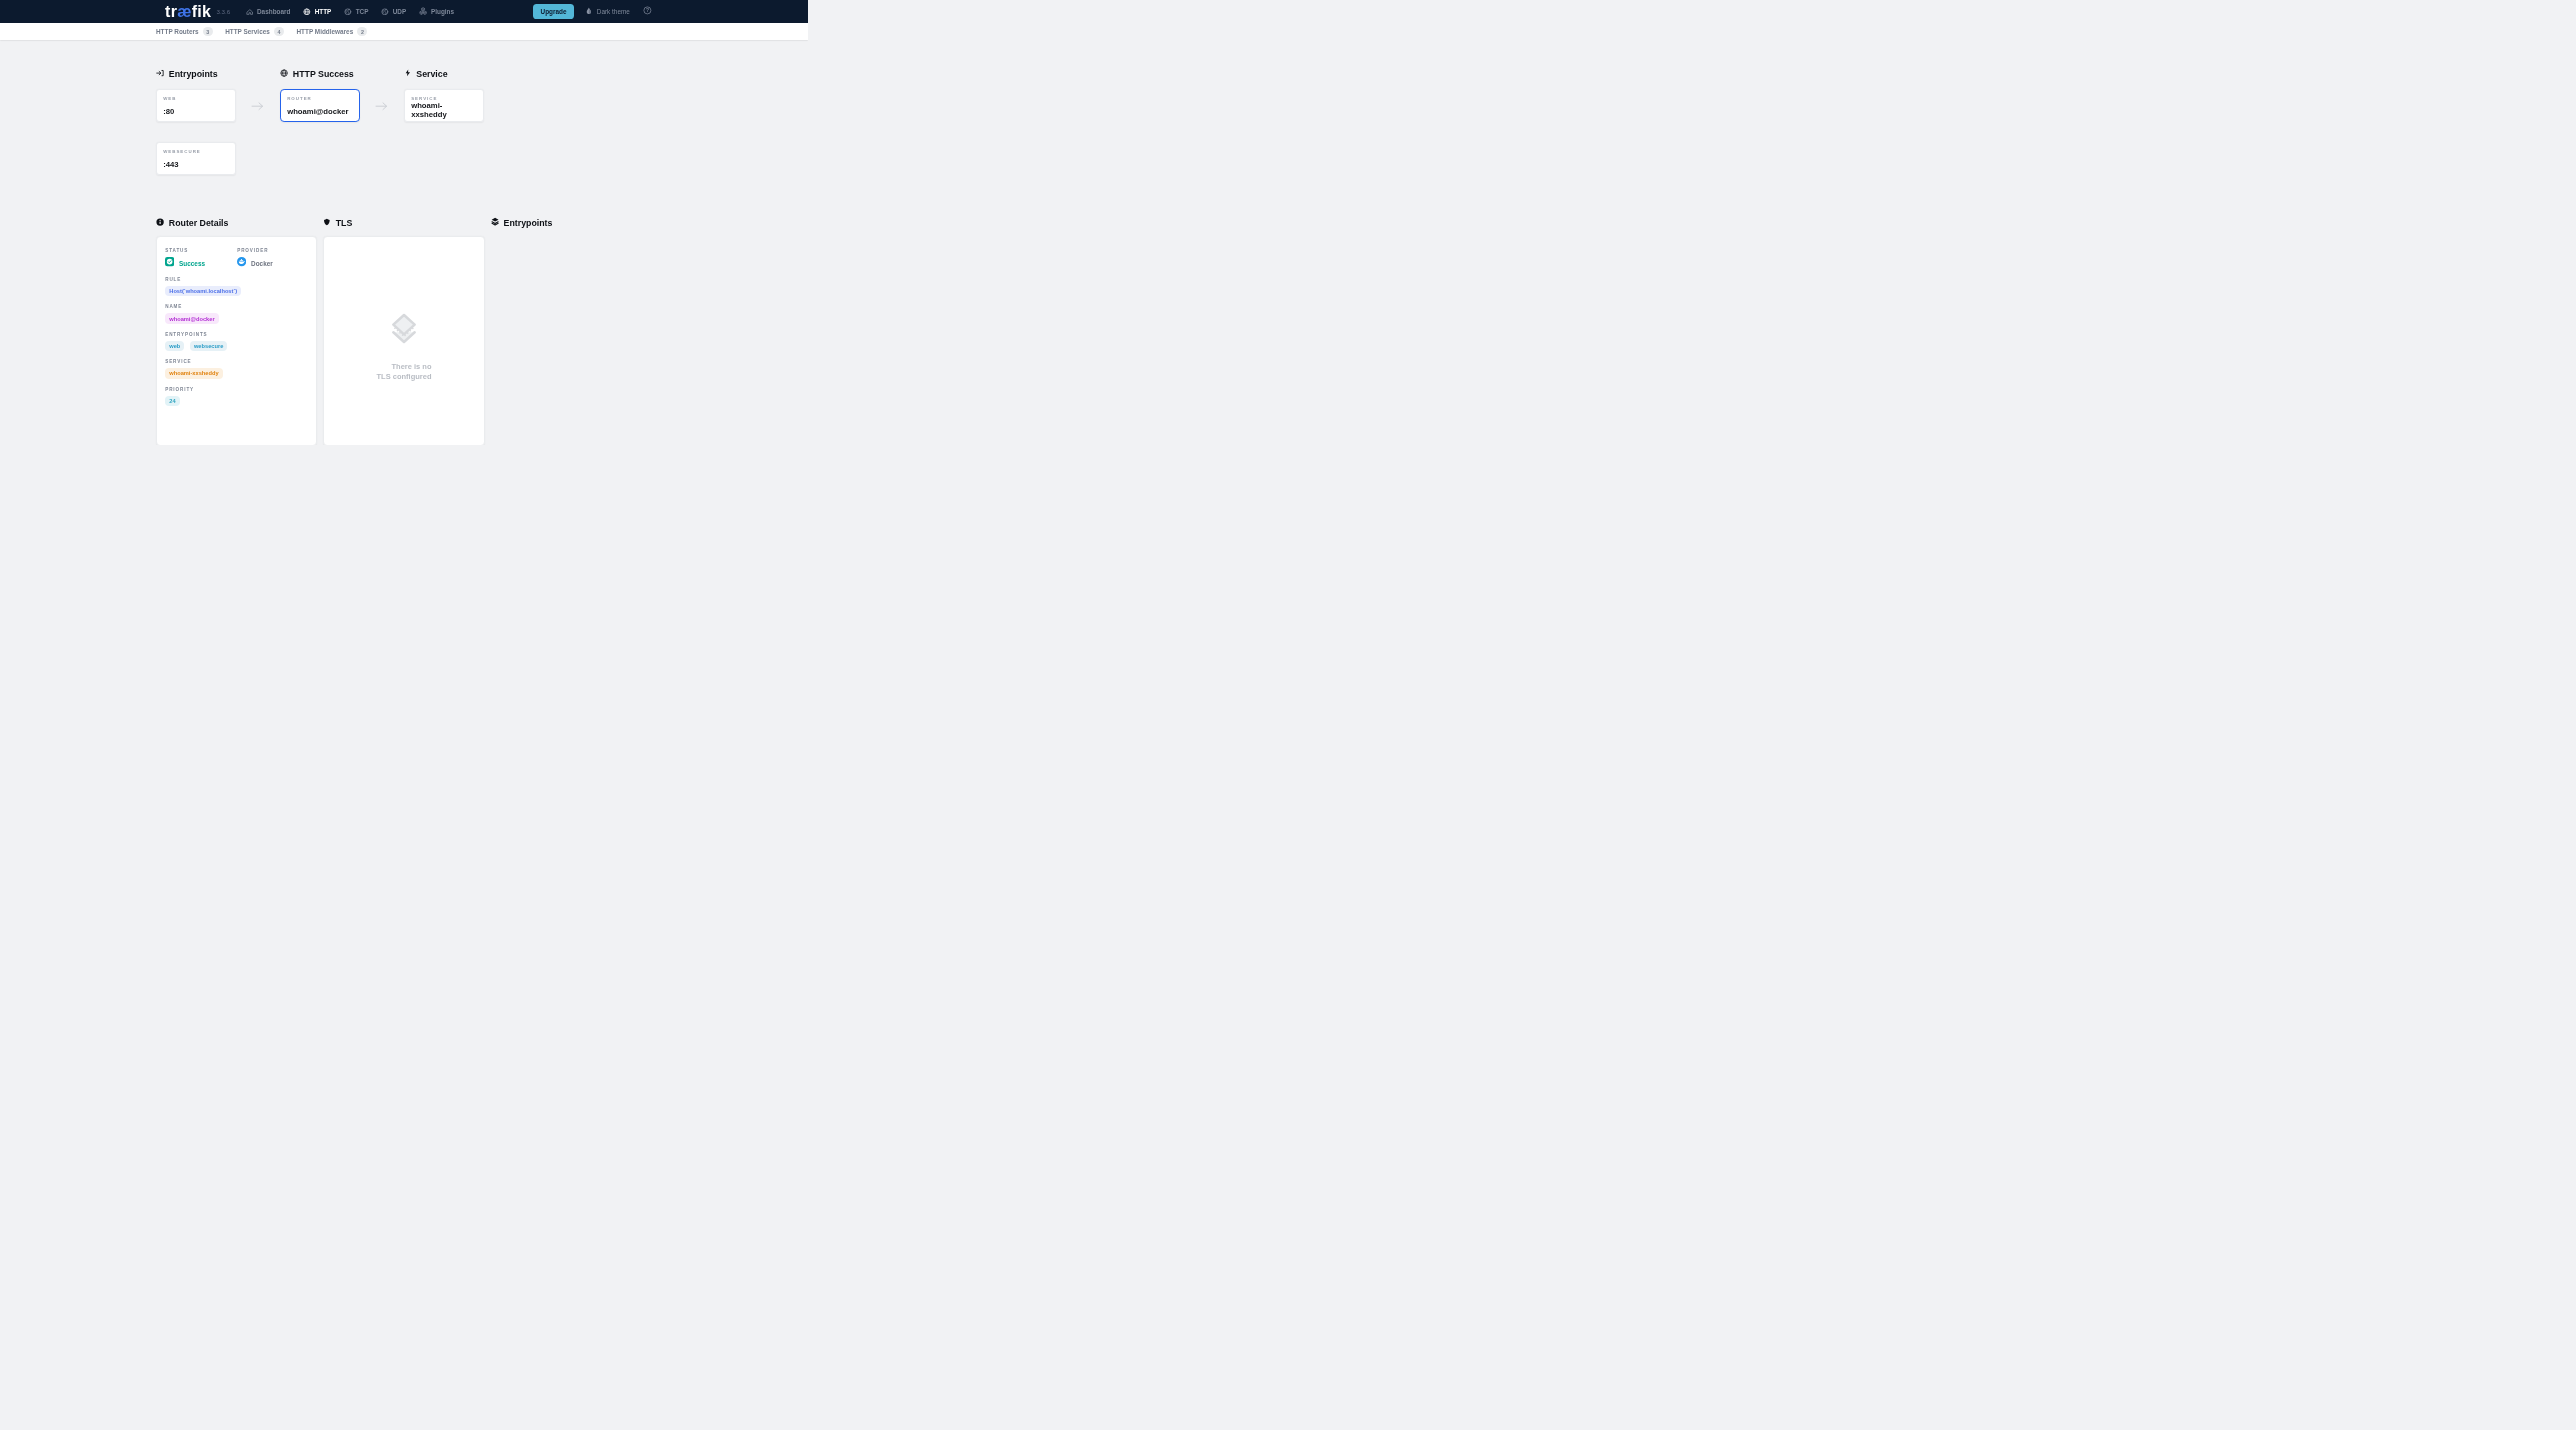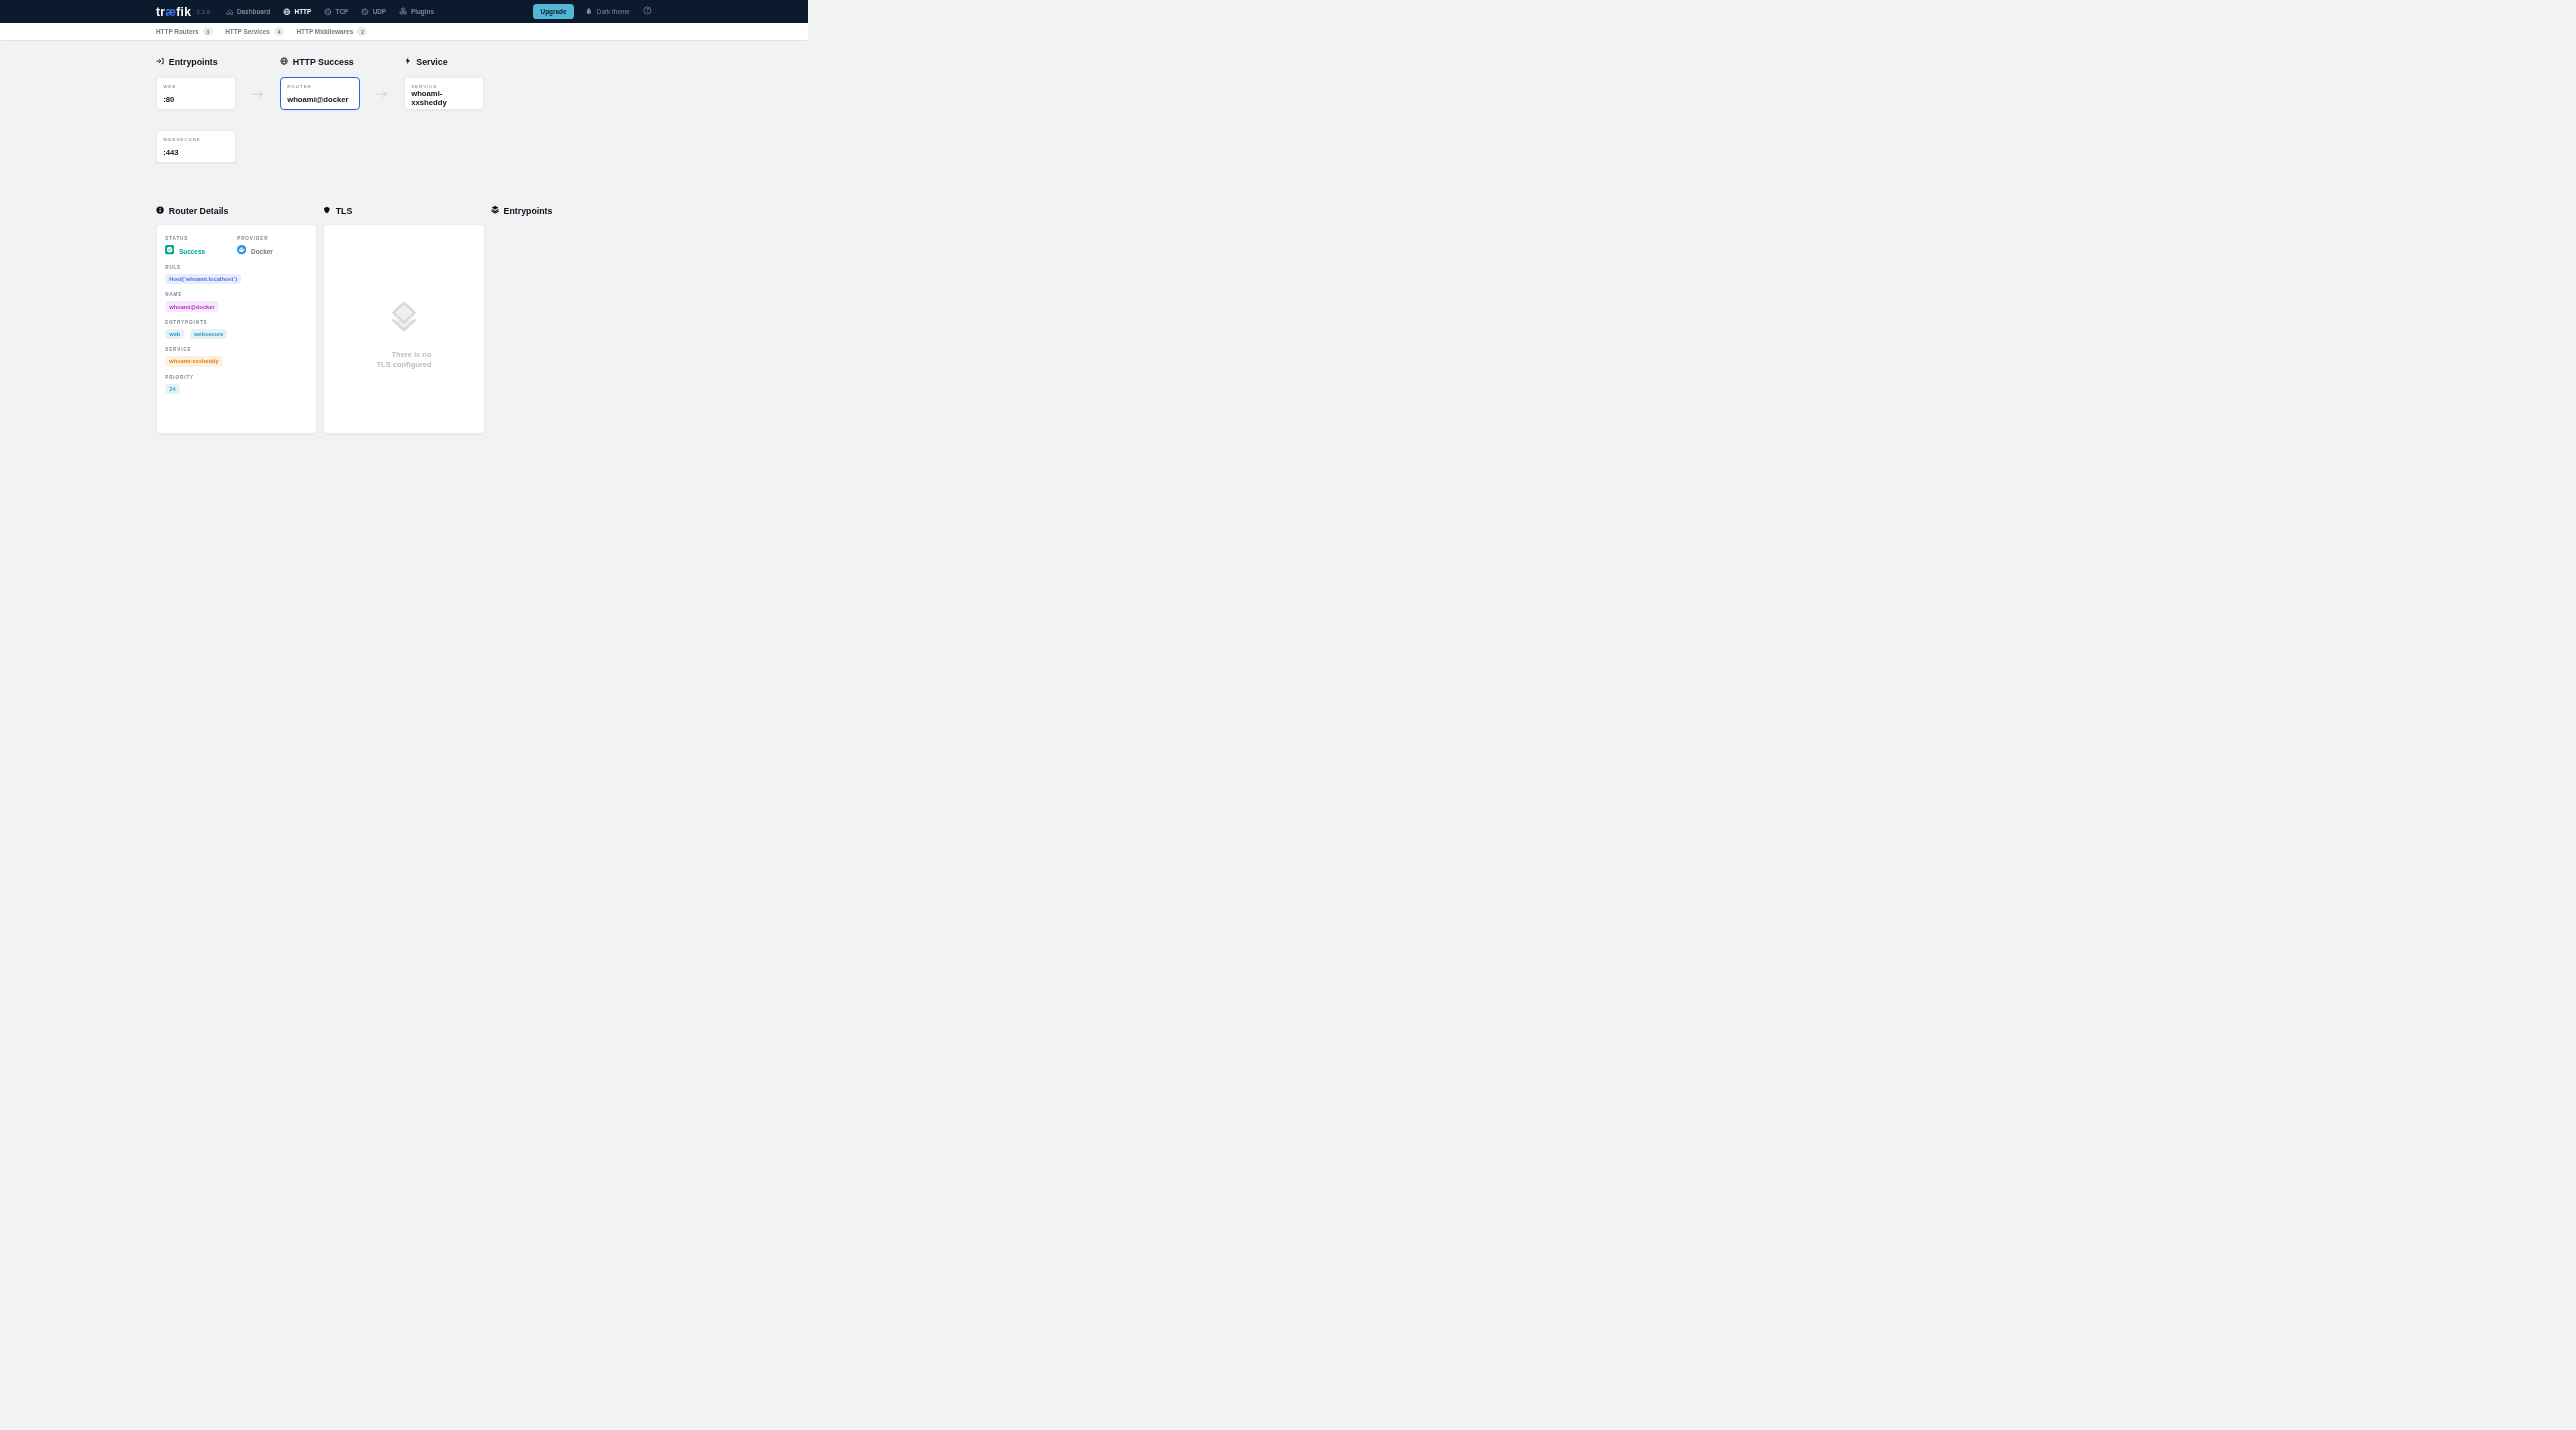--- a/index.html
+++ b/index.html
@@ -10,40 +10,40 @@
     --upgrade:#53b7d8;
     --page-bg:#f1f2f4;
   }
   *{box-sizing:border-box;margin:0;padding:0;}
   html,body{width:808px;height:445px;overflow:hidden;}
   body{font-family:"Liberation Sans","DejaVu Sans",sans-serif;background:var(--page-bg);-webkit-font-smoothing:antialiased;}
 
   
   .navbar{height:23px;background:var(--navbar-bg);}
   .nav-inner{width:496px;margin:0 auto;height:100%;display:flex;align-items:center;}
-  .logo{font-size:12px;font-weight:700;color:#ffffff;letter-spacing:0.3px;cursor:pointer;}
+  .logo{font-size:16px;font-weight:700;color:#ffffff;letter-spacing:0.3px;cursor:pointer;margin-left:9px;}
   .logo .ae{color:#3f74e8;}
   .version{color:#5e6980;font-size:6.2px;margin-left:5.2px;margin-right:15.5px;}
   .nav-item{display:flex;align-items:center;gap:3.6px;color:#7e8899;font-size:6.4px;font-weight:600;margin-right:13px;cursor:pointer;white-space:nowrap;}
   .nav-item.active{color:#ffffff;}
   .nav-item svg{display:block;}
   .nav-right{margin-left:auto;display:flex;align-items:center;}
   .upgrade-btn{background:var(--upgrade);color:#0c1a2e;font-weight:700;font-size:6.4px;padding:4.1px 7.2px;border:none;border-radius:3.6px;cursor:pointer;font-family:inherit;}
   .theme-toggle{display:flex;align-items:center;gap:4.1px;color:#7e8899;font-size:6.4px;margin-left:11.3px;cursor:pointer;}
   .help-btn{margin-left:13.4px;color:#7e8899;cursor:pointer;display:flex;align-items:center;}
 
   
   .subnav{background:#ffffff;height:17px;box-shadow:0 0.5px 1.5px rgba(0,0,0,.16);position:relative;z-index:2;}
   .subnav-inner{width:496px;margin:0 auto;height:100%;display:flex;align-items:center;gap:12.4px;}
   .tab{display:flex;align-items:center;gap:4.1px;color:#747c8a;font-size:6.4px;font-weight:600;cursor:pointer;}
   .tab .count{background:#e9ebed;border-radius:5.2px;padding:1.3px 3.6px;font-size:5.4px;color:#747c8a;min-width:9.3px;text-align:center;}
 
   
   .main{background:var(--page-bg);height:405px;}
-  .container{width:496px;margin:4px auto;padding-top:13px;}
+  .container{width:496px;margin:16px auto;padding-top:13px;}
 
   .pip-grid{display:grid;grid-template-columns:80px 44px 80px 44px 80px;}
   .sec-header{display:flex;align-items:center;gap:4.6px;font-size:8.8px;font-weight:700;color:#0e1116;white-space:nowrap;}
   .pip-cards{margin-top:10.3px;}
   .ep-col{display:flex;flex-direction:column;gap:20px;}
   .card{background:#fff;border:0.5px solid #e9ebee;border-radius:3.1px;box-shadow:0 0.5px 1.5px rgba(0,0,0,.05);height:33px;padding:5.2px 6.2px;display:flex;flex-direction:column;justify-content:space-between;cursor:pointer;}
   .clabel{font-size:4.4px;letter-spacing:1px;color:#979da8;font-weight:600;}
   .cvalue{font-size:7.7px;font-weight:700;color:#15171b;}
   .card.router{border:1px solid var(--accent);border-radius:4.1px;}
   .arrow-cell{height:33px;display:flex;align-items:center;justify-content:center;}

